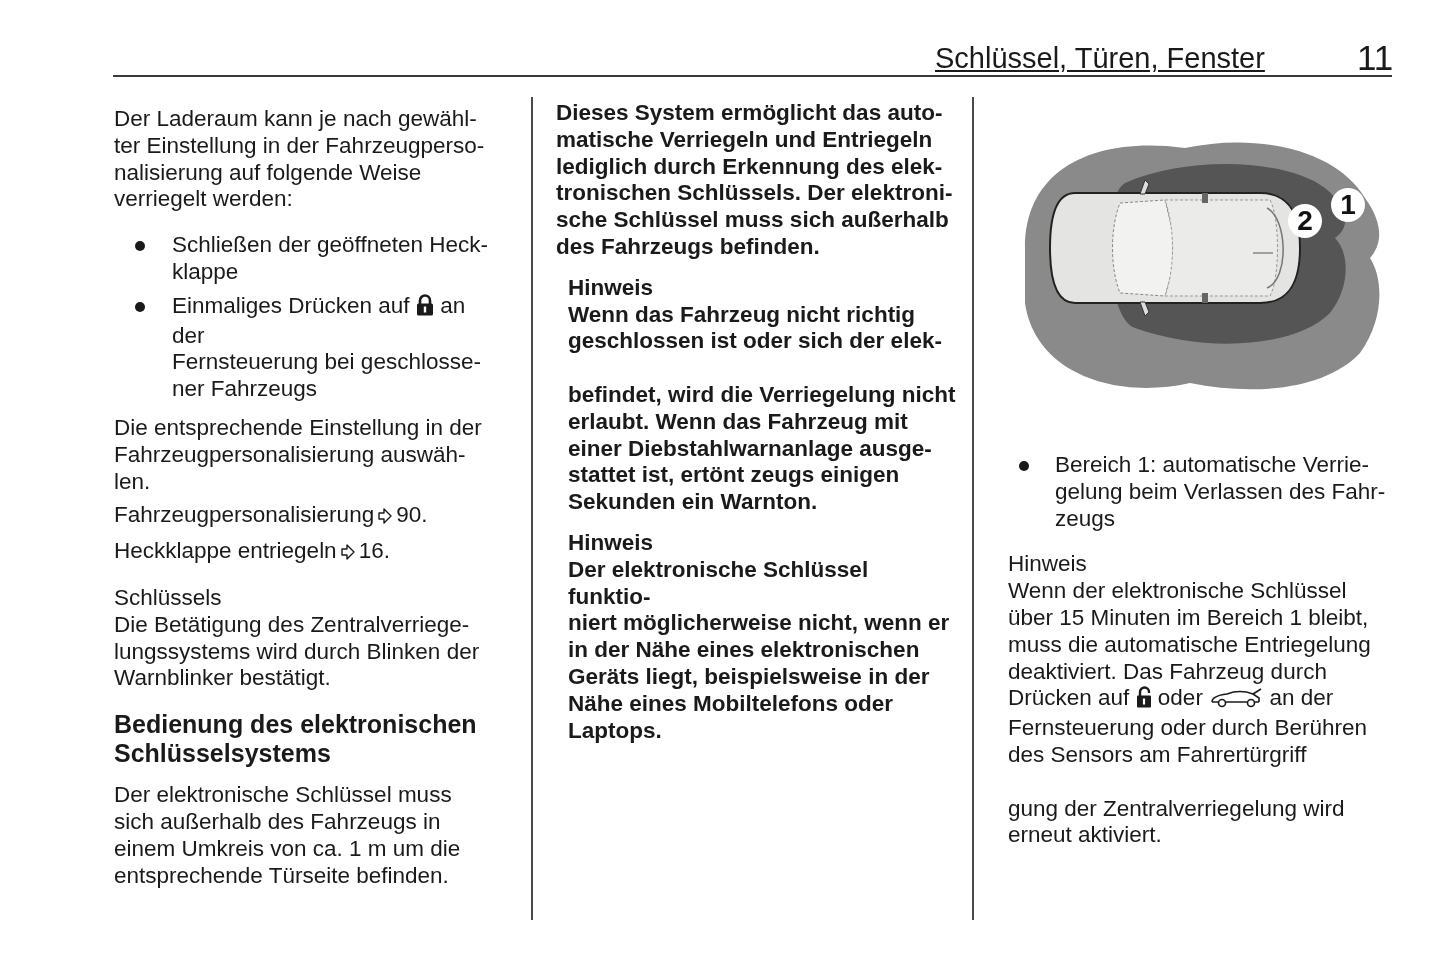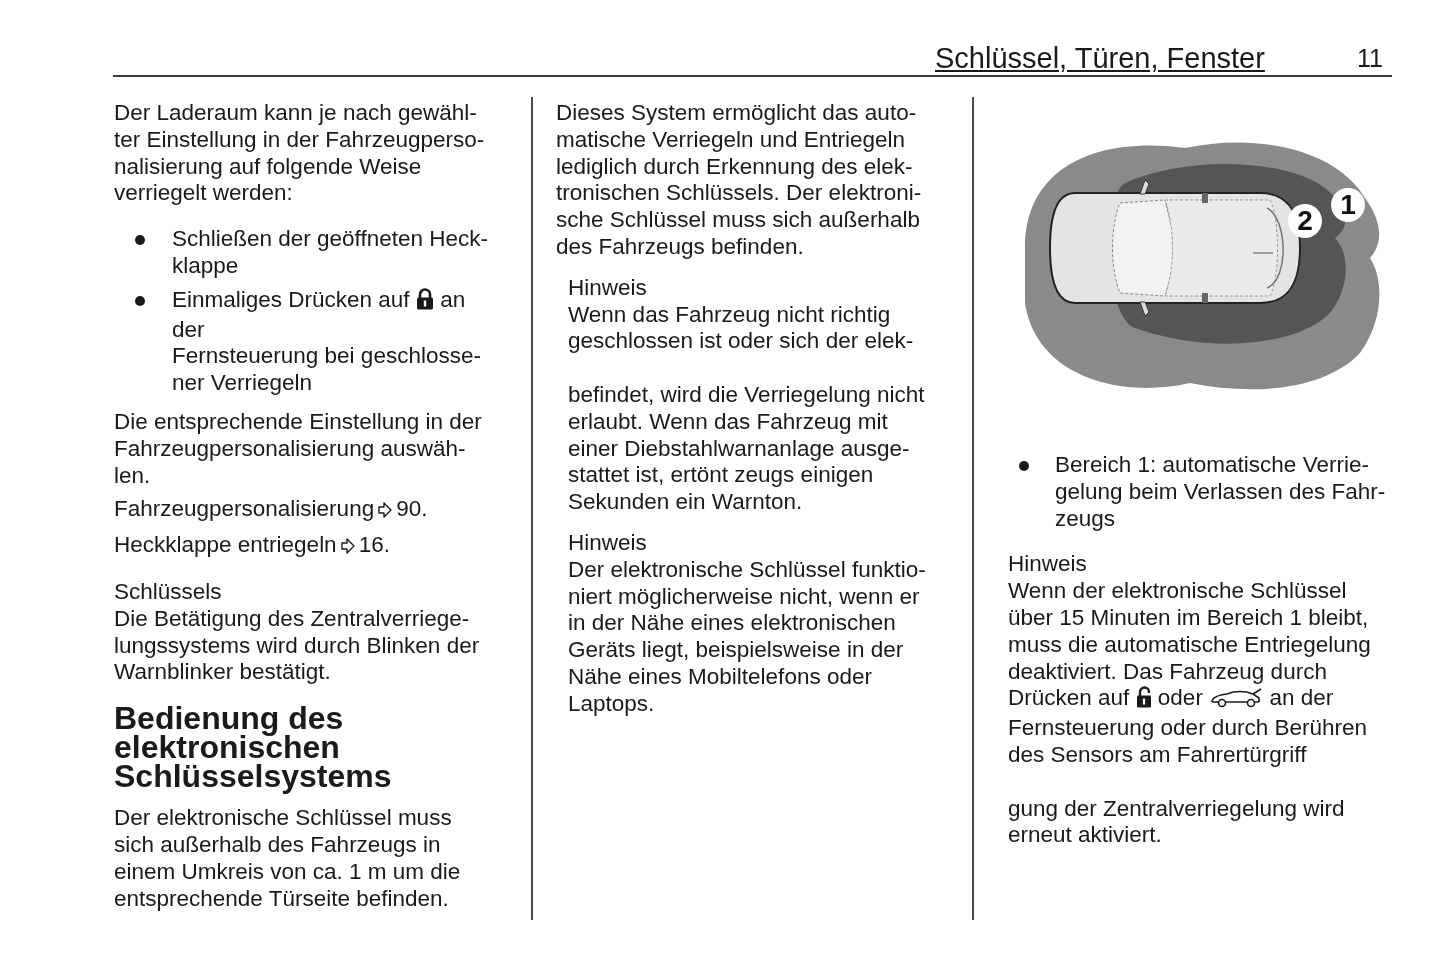--- a/index.html
+++ b/index.html
@@ -6,51 +6,51 @@
   body {
     width: 1445px; height: 966px; position: relative; overflow: hidden;
     font-family: "Liberation Sans", sans-serif; color: #1a1a1a;
   }
   .header-title {
     position: absolute; left: 935px; top: 40px;
     font-size: 29px; line-height: 36px; color: #1a1a1a; text-decoration: underline;
   }
   .page-number {
     position: absolute; left: 1357px; top: 40px;
-    font-size: 25px; line-height: 36px; color: #1a1a1a;
+    font-size: 35px; line-height: 36px; color: #1a1a1a;
   }
   .header-rule {
     position: absolute; left: 113px; top: 75px; width: 1279px; height: 2px;
     background: #3a3a3a;
   }
   .col-divider {
     position: absolute; top: 97px; width: 2px; height: 823px; background: #4a4a4a;
   }
   .col { position: absolute; font-size: 22.5px; line-height: 26.8px; }
   .col p { margin: 0; }
-  .col1 { left: 114px; top: 100px; width: 400px; }
-  .col2 { left: 556px; top: 100px; width: 400px; }
+  .col1 { left: 114px; top: 106px; width: 400px; }
+  .col2 { left: 556px; top: 100px; width: 400px; font-weight: bold; }
   .col3 { left: 1008px; top: 440px; width: 395px; }
   .note { padding-left: 12px; }
   .note-title { margin: 0; }
   .sp-s { height: 7px; }
   .sp-m { height: 14px; }
   .sp-l { height: 18px; }
   ul.bullets { list-style: none; margin: 12px; padding: 0; }
   ul.bullets li {
     position: relative; padding-left: 46px; margin: 0 0 7px 0;
   }
   ul.bullets li .bullet {
     position: absolute; left: 9px; top: 9px; width: 10px; height: 10px;
     border-radius: 50%; background: #1a1a1a;
   }
   .col3 ul.bullets li .bullet { left: -1px; }
   .col3 ul.bullets li { padding-left: 35px; }
   .section-heading {
-    font-size: 32px; line-height: 29px; margin: 0;
+    font-size: 25px; line-height: 29px; margin: 0;
   }
   .ref-arrow { display: inline-block; vertical-align: -2px; margin: 0 4px 0 4px; }
   .icon-inline { display: inline-block; vertical-align: -3px; }
   .figure {
     position: absolute; left: 1005px; top: 128px; width: 385px; height: 270px;
   }
   .callout {
     position: absolute; width: 34px; height: 34px; border-radius: 50%;
     background: #ffffff; color: #111; font-weight: bold; font-size: 28px;
     line-height: 34px; text-align: center;
@@ -85,21 +85,21 @@
       <span>Einmaliges Drücken auf</span>
       <span class="icon-inline">
         <svg width="18" height="22" viewBox="0 0 18 22">
           <path d="M4 10 V6.5 a5 5 0 0 1 10 0 V10" fill="none" stroke="#1a1a1a" stroke-width="2.6"></path>
           <rect x="1" y="9.5" width="16" height="12" rx="1.5" fill="#1a1a1a"></rect>
           <rect x="7.8" y="12.5" width="2.4" height="6" fill="#fff"></rect>
         </svg>
       </span>
       <span>an der</span><br>
       <span>Fernsteuerung bei geschlosse-</span><br>
-      <span>ner Verriegeln</span>
+      <span>ner Fahrzeugs</span>
     </li>
   </ul>
   <p>
     <span>Die entsprechende Einstellung in der</span><br>
     <span>Fahrzeugpersonalisierung auswäh-</span><br>
     <span>len.</span>
   </p>
   <div class="sp-s"></div>
   <p>
     <span>Fahrzeugpersonalisierung</span><span class="ref-arrow"><svg width="14" height="16" viewBox="0 0 14 16">

